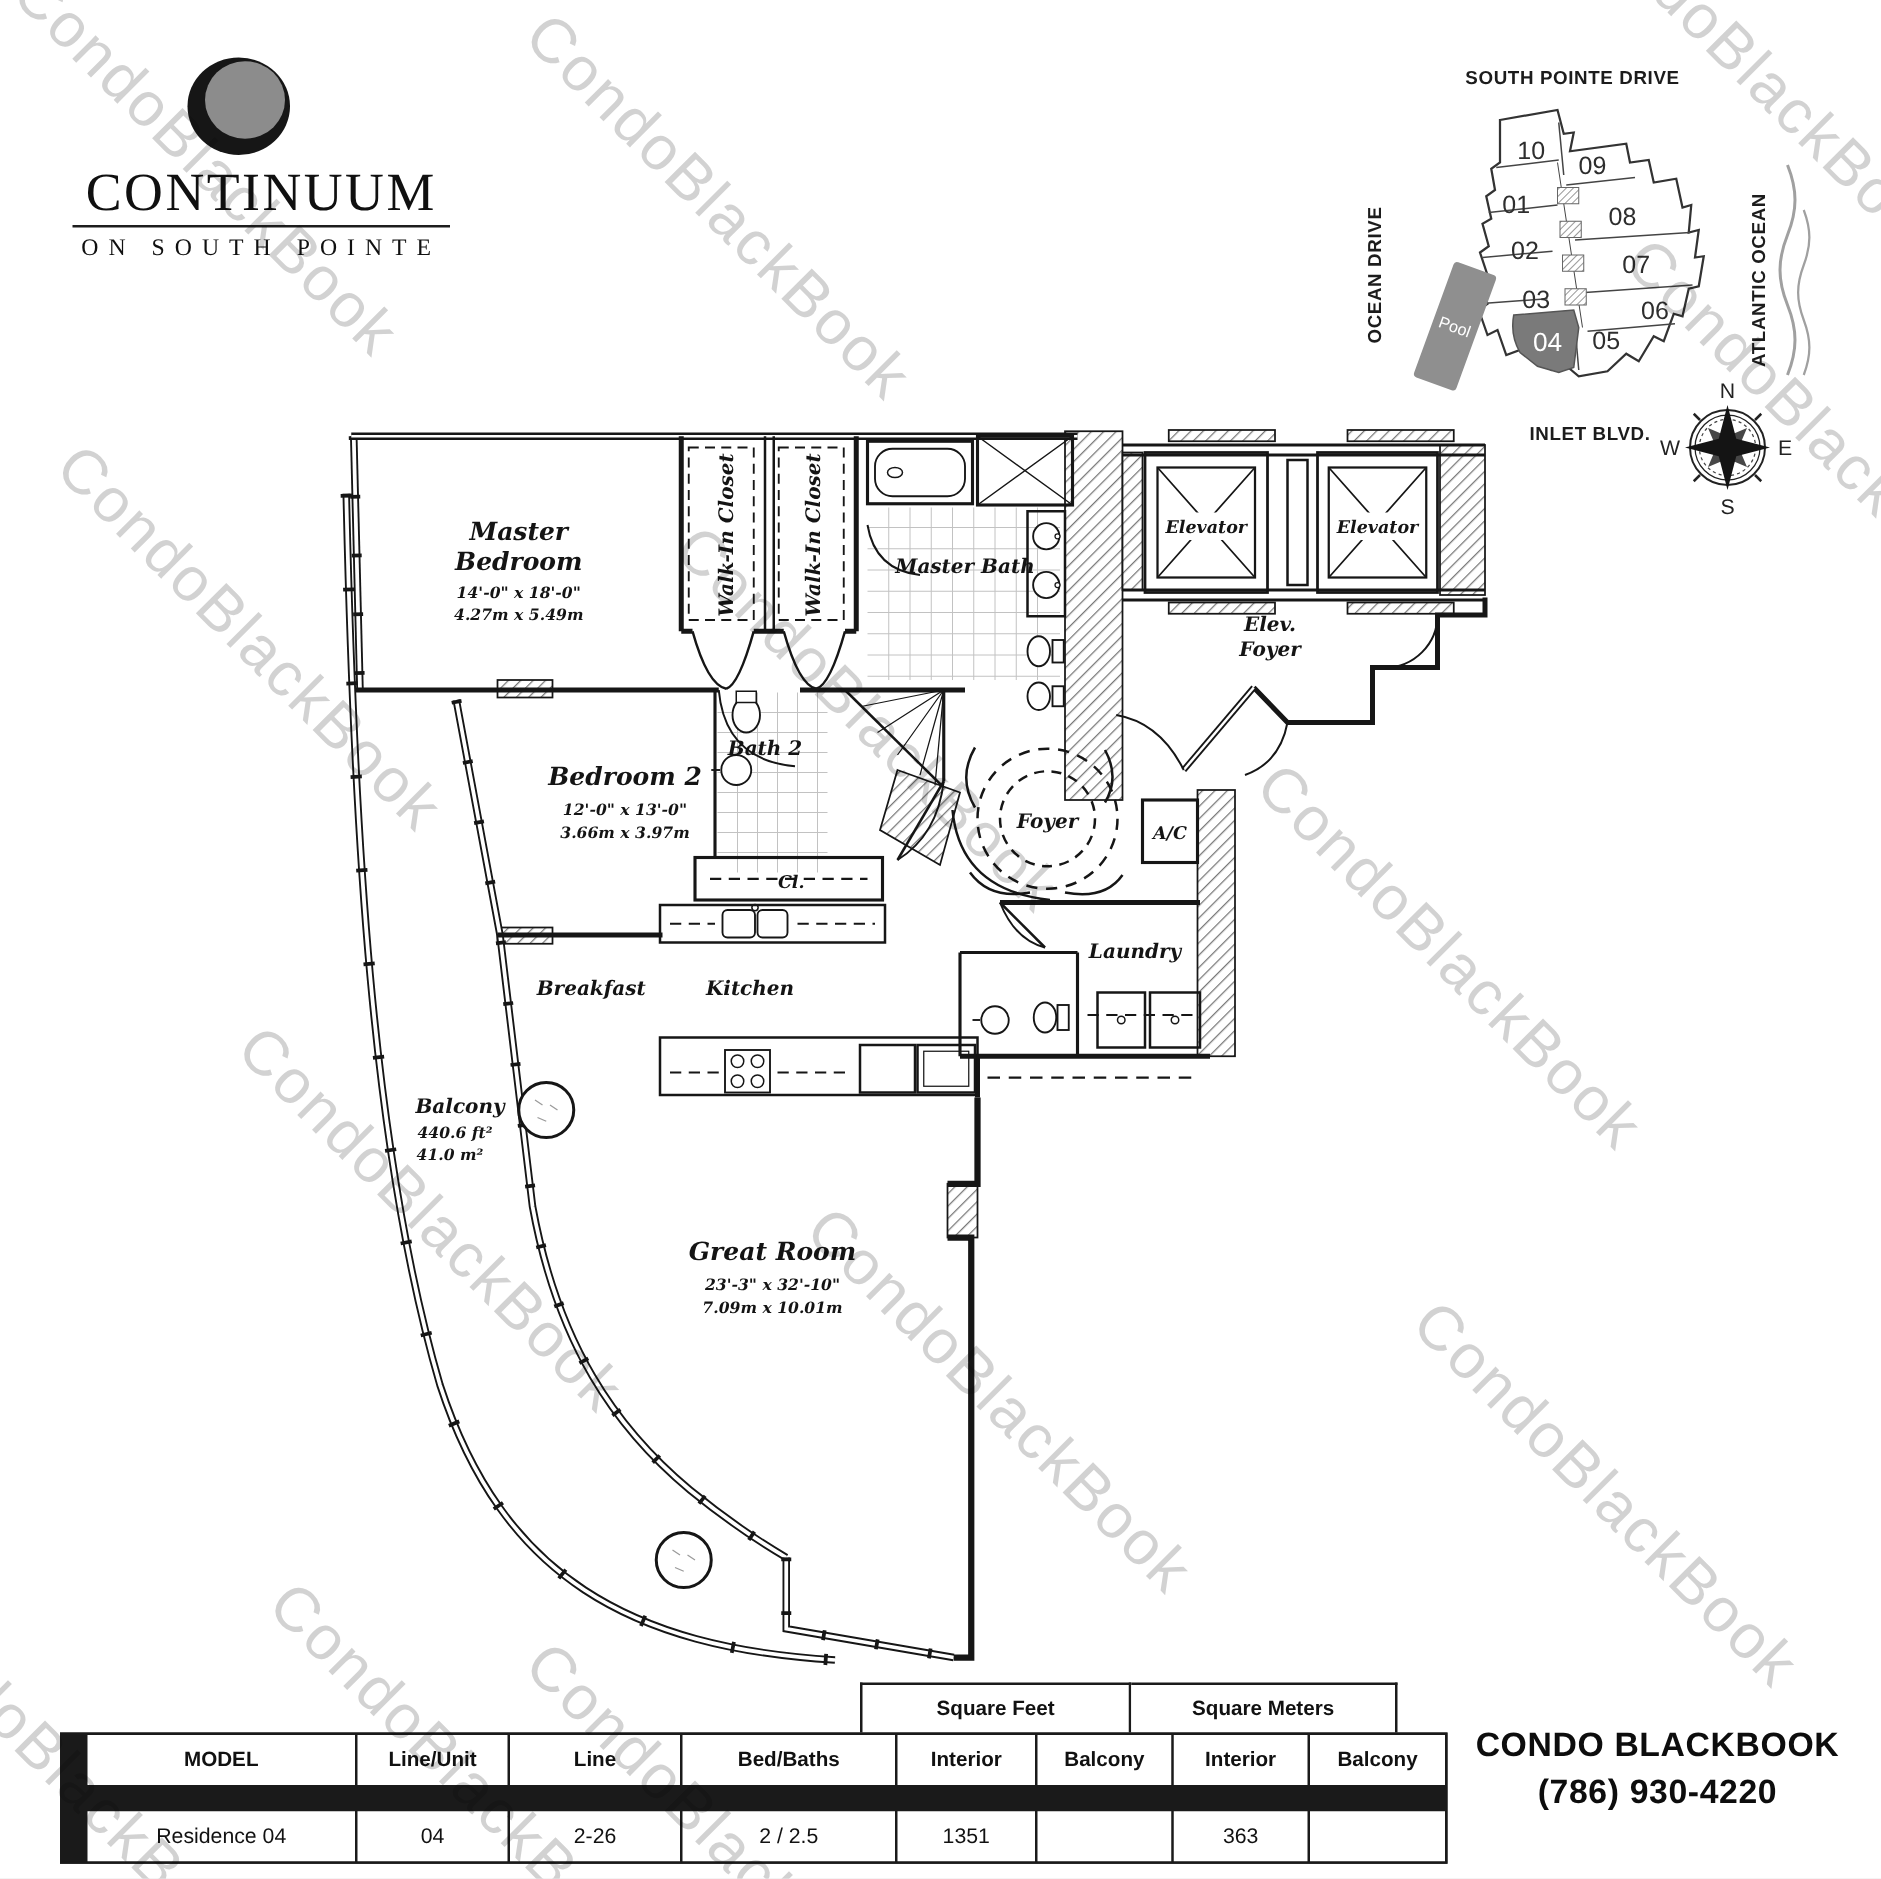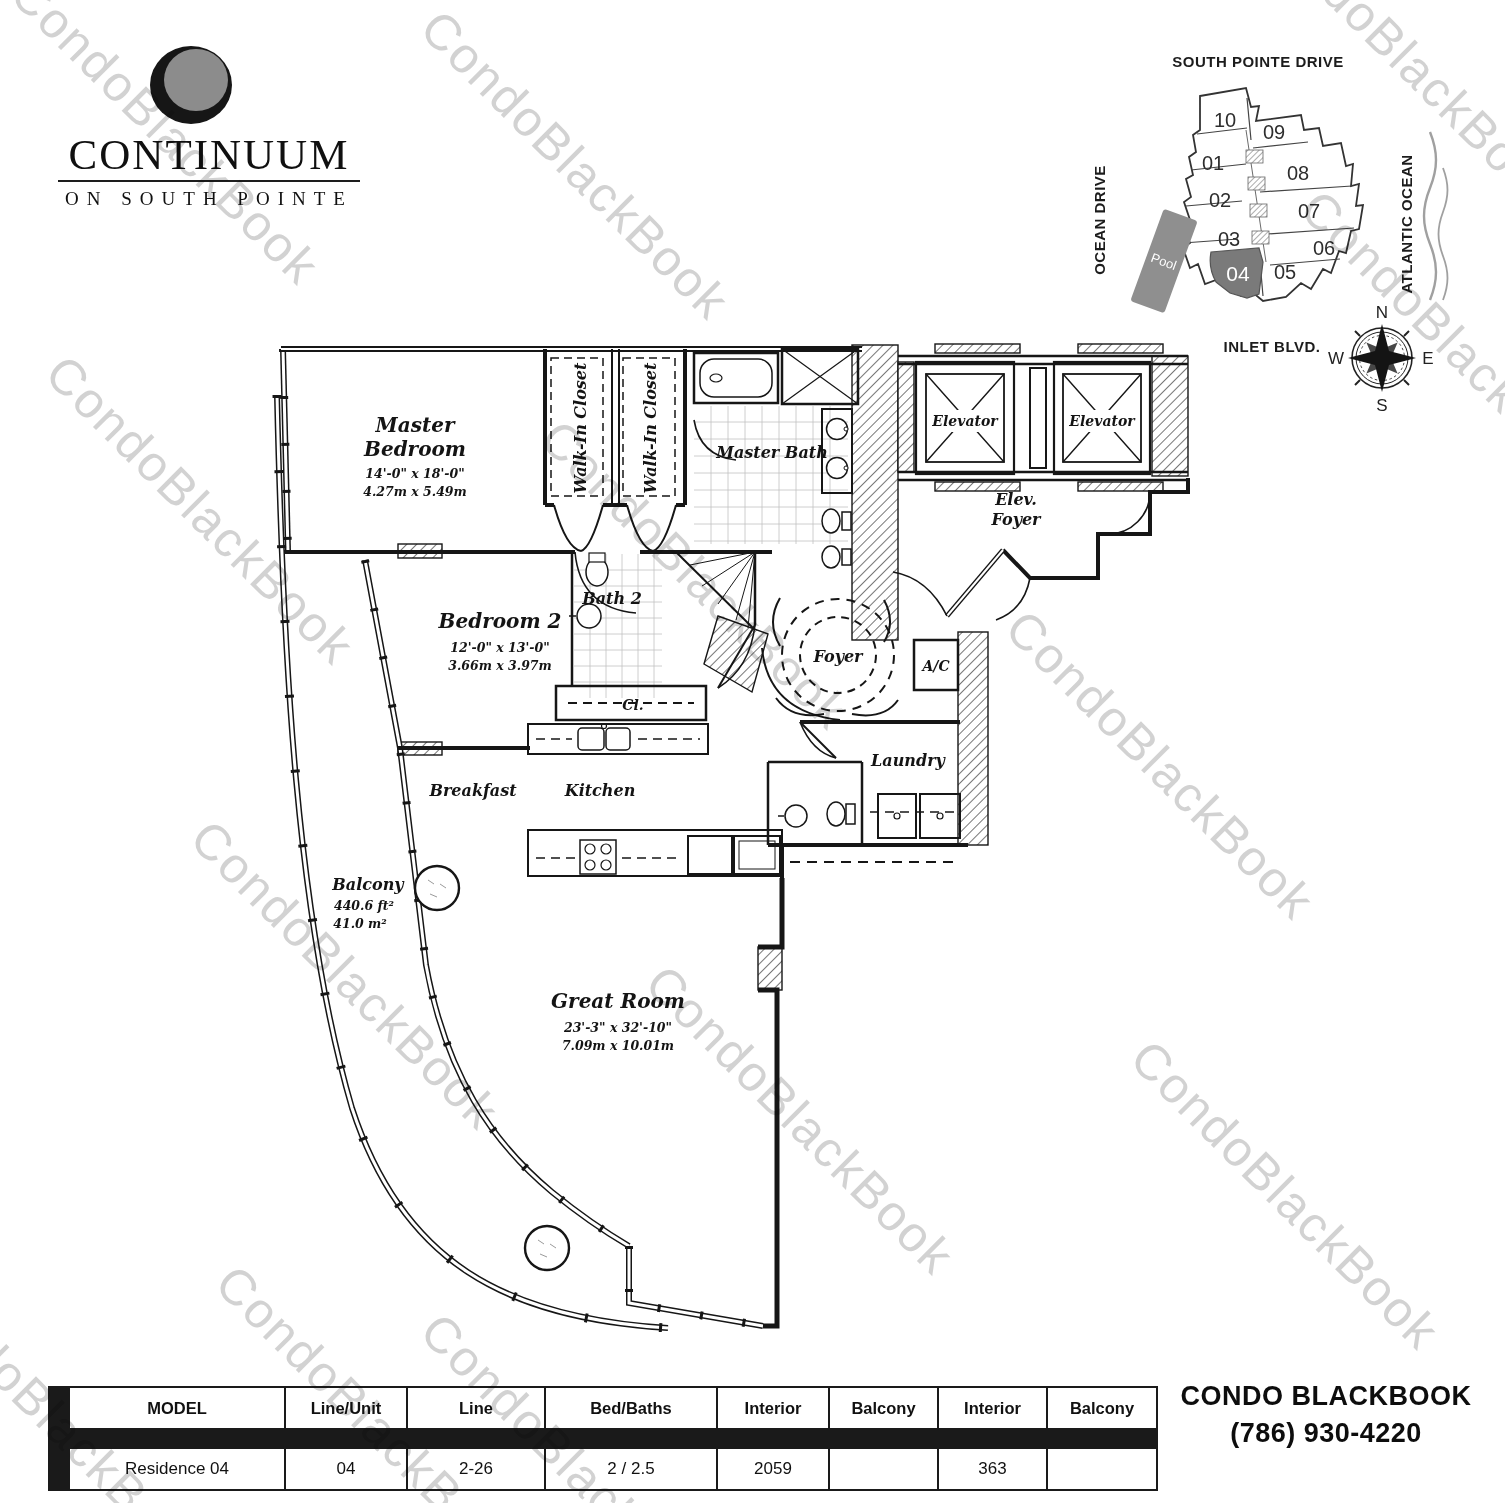--- a/index.html
+++ b/index.html
@@ -358,34 +358,38 @@
       <text class="room-md" x="600" y="796">Kitchen</text>
       <text class="room" x="618" y="1008">Great Room</text>
       <text class="dims" x="618" y="1032">23'-3" x 32'-10"</text>
       <text class="dims" x="618" y="1050">7.09m x 10.01m</text>
       <text class="room-md" x="368" y="890" font-size="17">Balcony</text>
       <text class="dims" x="364" y="910" font-size="11.5">440.6 ft²</text>
       <text class="dims" x="360" y="928" font-size="11.5">41.0 m²</text>
     </g>
   </svg>
 
+  <div class="tbl-group">
+    <div class="gcell" style="width:213px">Square Feet</div>
+    <div class="gcell" style="width:211px;border-left:none">Square Meters</div>
+  </div>
   <div class="tbl">
     <div class="cell hd">MODEL</div>
     <div class="cell hd">Line/Unit</div>
     <div class="cell hd">Line</div>
     <div class="cell hd">Bed/Baths</div>
     <div class="cell hd">Interior</div>
     <div class="cell hd">Balcony</div>
     <div class="cell hd">Interior</div>
     <div class="cell hd">Balcony</div>
     <div class="cell vl">Residence 04</div>
     <div class="cell vl">04</div>
     <div class="cell vl">2-26</div>
     <div class="cell vl">2 / 2.5</div>
-    <div class="cell vl">2059</div>
+    <div class="cell vl">1351</div>
     <div class="cell vl"></div>
     <div class="cell vl">363</div>
     <div class="cell vl"></div>
   </div>
 
   <div class="footer">
     <div>CONDO BLACKBOOK</div>
     <div>(786) 930-4220</div>
   </div>
 

